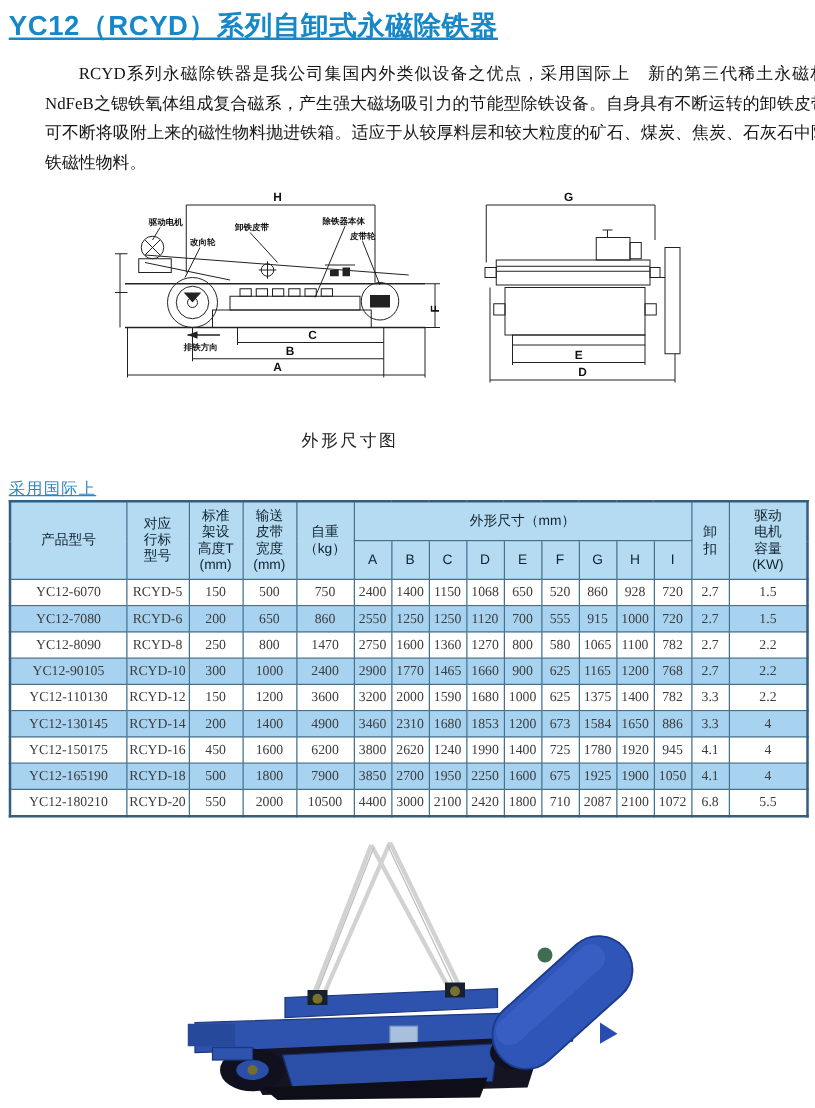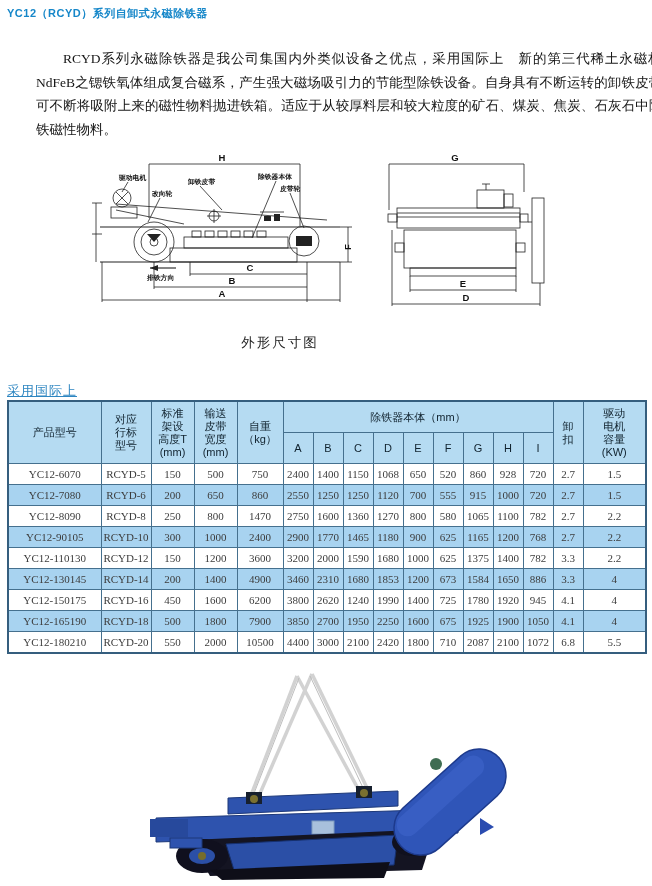--- a/index.html
+++ b/index.html
@@ -3,36 +3,36 @@
 <meta charset="utf-8">
 <style>
   html,body{margin:0;padding:0;}
   body{
     width:652px;height:886px;position:relative;background:#ffffff;
     font-family:"Liberation Sans",sans-serif;overflow:hidden;
   }
   .page-title{
     position:absolute;left:7px;top:6px;width:638px;
     font-family:"Liberation Sans",sans-serif;font-weight:bold;
-    font-size:11px;color:#1687c9;letter-spacing:.5px;
+    font-size:22px;color:#1687c9;letter-spacing:.5px;text-decoration:underline;
   }
   .intro{
     position:absolute;left:20px;top:31px;width:640px;
     font-family:"Liberation Serif",serif;font-size:13.5px;line-height:23.5px;
     color:#151515;text-align:justify;text-indent:2em;margin:16px;
   }
   .diagram-wrap{position:absolute;left:92px;top:148px;width:478px;height:172px;}
   .diagram-wrap svg{display:block;}
   .dline{stroke:#222;stroke-width:.8;fill:none;}
   .dthick{stroke:#222;stroke-width:1.1;fill:none;}
   .dfill{fill:#222;stroke:none;}
   .dlabel{font-family:"Liberation Sans",sans-serif;font-size:6.8px;fill:#111;font-weight:bold;}
   .dimletter{font-family:"Liberation Sans",sans-serif;font-size:9.5px;font-weight:bold;fill:#111;}
   .fig-caption{
-    position:absolute;left:0;top:334px;width:560px;text-align:center;
+    position:absolute;left:0;top:344px;width:560px;text-align:center;
     font-family:"Liberation Serif",serif;font-size:13.5px;color:#222;letter-spacing:2px;
   }
   .section-title{
     position:absolute;left:7px;top:382px;
     font-size:13px;color:#2e86c1;text-decoration:underline;letter-spacing:1px;
   }
   table.specs{
     position:absolute;left:7px;top:400px;width:638px;
     border-collapse:collapse;table-layout:fixed;
     border:2px solid #355e7e;
@@ -215,21 +215,21 @@
         <th rowspan="2">标准
 架设
 高度T
 (mm)</th>
         <th rowspan="2">输送
 皮带
 宽度
 (mm)</th>
         <th rowspan="2">自重
 （kg）</th>
-        <th colspan="9">除铁器本体（mm）</th>
+        <th colspan="9">外形尺寸（mm）</th>
         <th rowspan="2">卸
 扣</th>
         <th rowspan="2">驱动
 电机
 容量
 (KW)</th>
       </tr>
       <tr class="letter-row">
         <th>A</th>
         <th>B</th>
@@ -299,21 +299,21 @@
       </tr>
       <tr class="alt">
         <td>YC12-90105</td>
         <td>RCYD-10</td>
         <td>300</td>
         <td>1000</td>
         <td>2400</td>
         <td>2900</td>
         <td>1770</td>
         <td>1465</td>
-        <td>1180</td>
+        <td>1660</td>
         <td>900</td>
         <td>625</td>
         <td>1165</td>
         <td>1200</td>
         <td>768</td>
         <td>2.7</td>
         <td>2.2</td>
       </tr>
       <tr>
         <td>YC12-110130</td>

